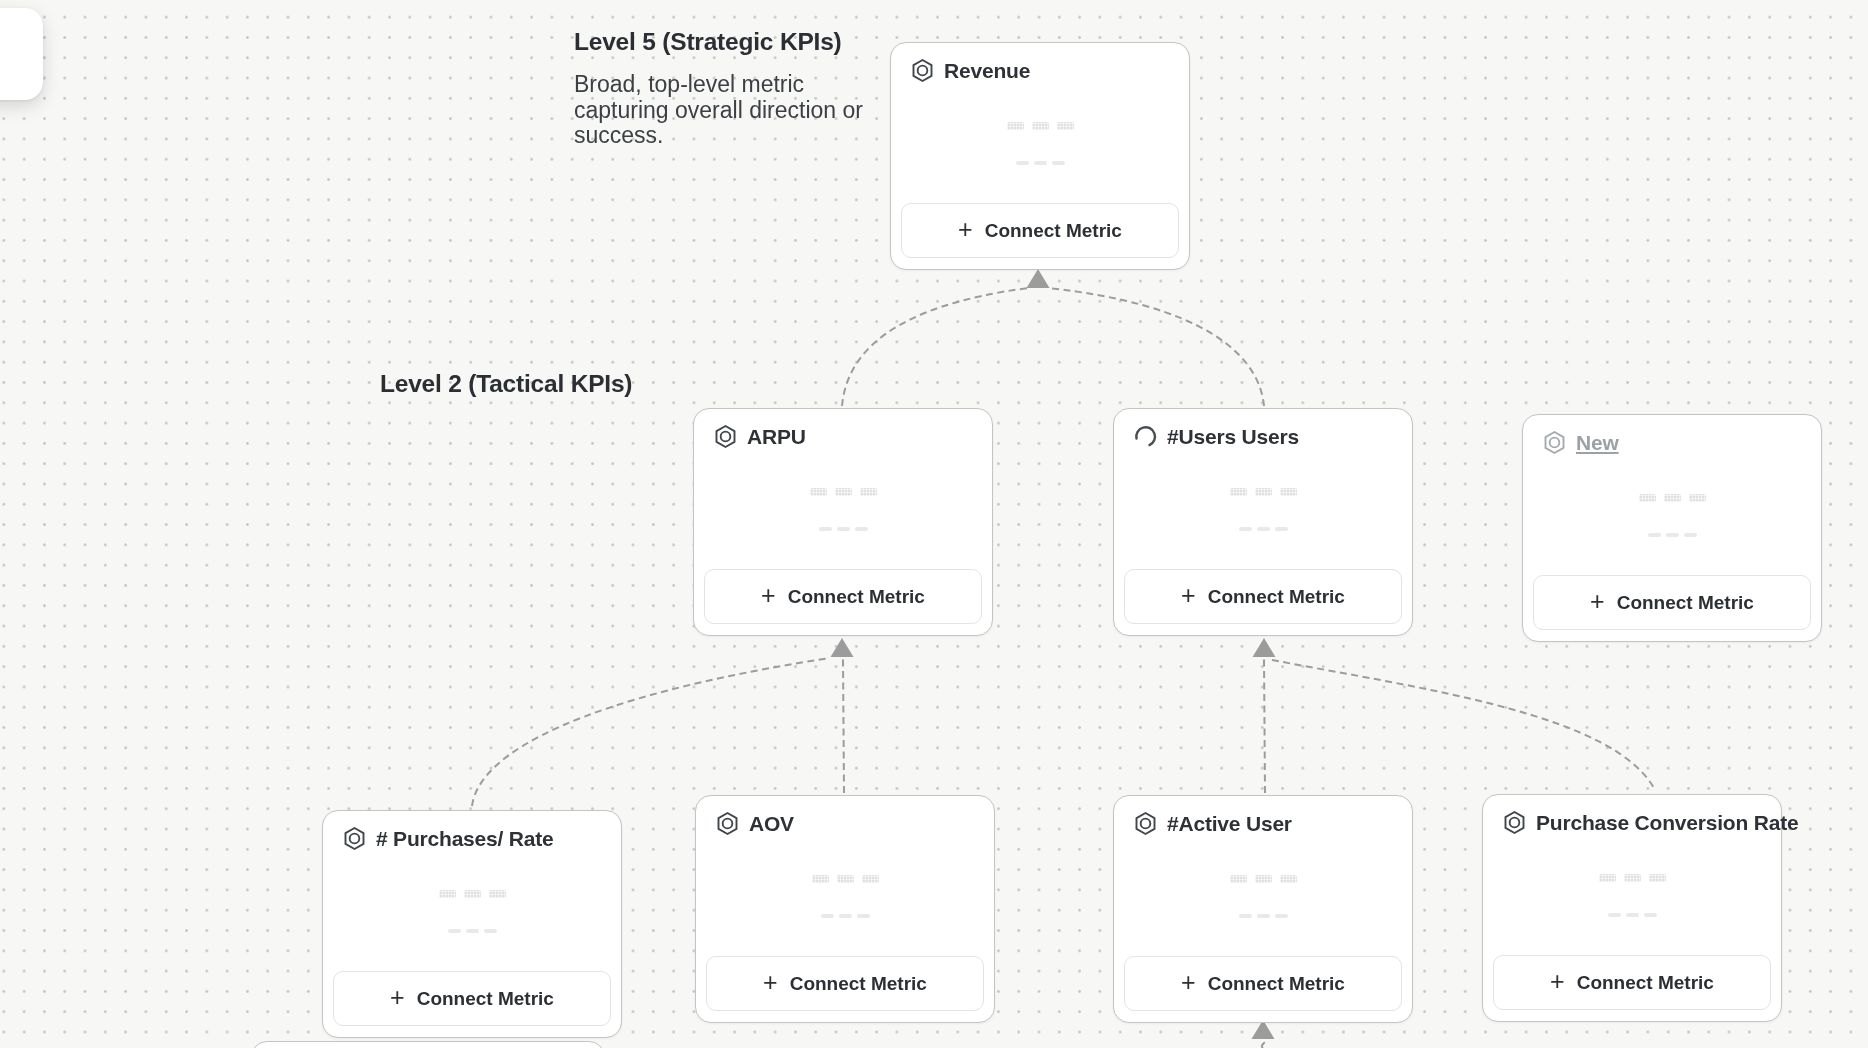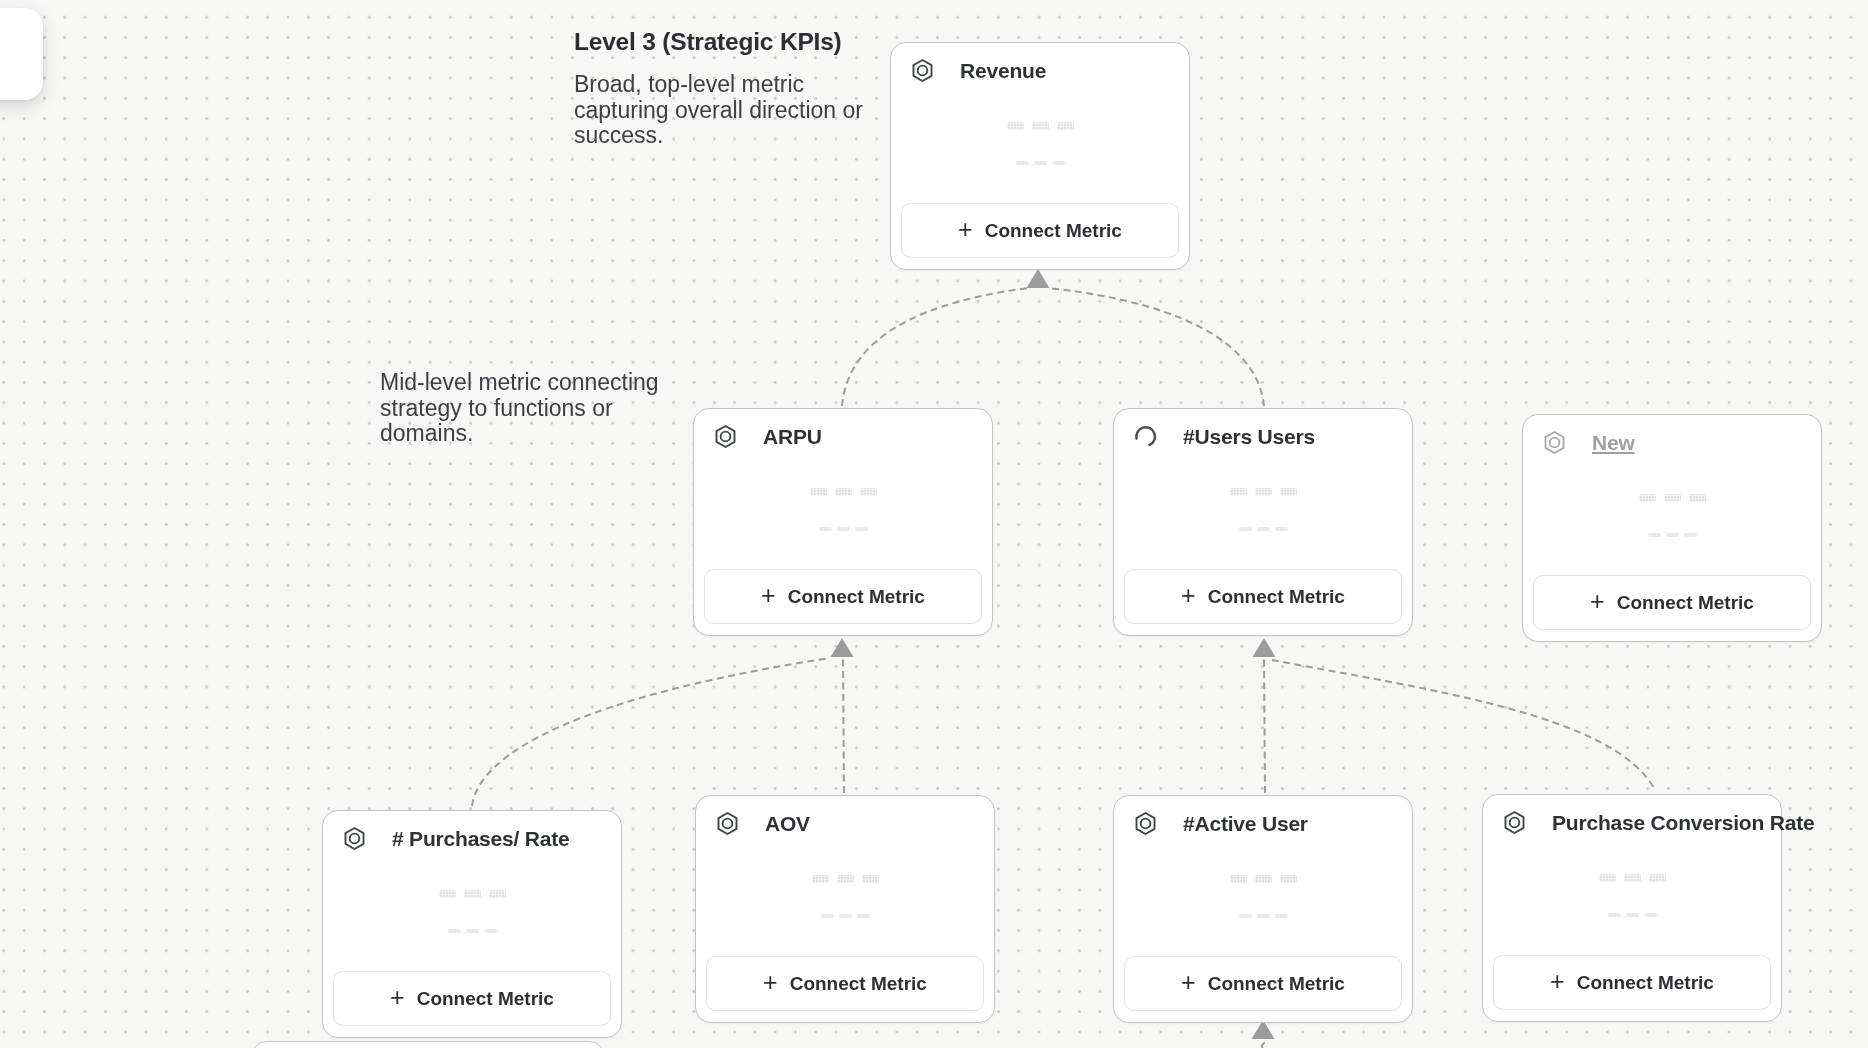--- a/index.html
+++ b/index.html
@@ -38,21 +38,21 @@
   .wire{fill:none;stroke:#9c9c9c;stroke-width:2;stroke-dasharray:7 4.5;}
   .arrowhead{fill:#9c9c9c;stroke:none;}
   
   .card{
     position:absolute;width:300px;height:228px;box-sizing:border-box;
     background:#fff;border:1px solid #c4c4c4;border-radius:16px;
     box-shadow:0 1px 3px rgba(0,0,0,.05);
   }
   .card-header{
     position:absolute;left:18px;top:14px;right:14px;
-    display:flex;align-items:center;gap:24px;
+    display:flex;align-items:center;gap:8px;
   }
   .card-icon{width:27px;height:27px;flex:0 0 auto;display:flex;align-items:center;justify-content:center;}
   .card-icon svg{display:block;}
   .card-title{
     font-size:21px;font-weight:700;letter-spacing:-.2px;color:#2e3237;white-space:nowrap;
   }
   .card--draft .card-title{color:#9ba1a6;text-decoration:underline;}
   .skel-row{position:absolute;left:0;right:0;display:flex;justify-content:center;}
   .skel-1{top:79px;gap:8px;}
   .skel-1 span{
@@ -85,25 +85,25 @@
     <path class="wire" d="M 1265 793 L 1264 659"></path>
     <path class="wire" d="M 1272 660 C 1430 690 1615 715 1655 790"></path>
     <path class="wire" d="M 1263 1048 C 1259 1045 1267 1043 1263 1041"></path>
     <polygon class="arrowhead" points="1038,269 1026.5,288 1049.5,288"></polygon>
     <polygon class="arrowhead" points="842,638 830.5,657 853.5,657"></polygon>
     <polygon class="arrowhead" points="1264,638 1252.5,657 1275.5,657"></polygon>
     <polygon class="arrowhead" points="1263,1020 1251.5,1039 1274.5,1039"></polygon>
   </svg>
 
   <div class="section sec-1">
-    <h2>Level 3 (Strategic KPIs)</h2>
+    <h2>Level 5 (Strategic KPIs)</h2>
     <p>Broad, top-level metric capturing overall direction or success.</p>
   </div>
   <div class="section sec-2">
-    <p>Mid-level metric connecting strategy to functions or domains.</p>
+    <h2>Level 2 (Tactical KPIs)</h2>
   </div>
 
   <div class="card" style="left:890px;top:42px">
     <div class="card-header">
       <span class="card-icon">
         <svg width="27" height="27" viewBox="0 0 24 24" fill="none" stroke="#41464c" stroke-width="1.7" stroke-linejoin="round">
           <path d="M12 2.7 L20 7.2 V16.8 L12 21.3 L4 16.8 V7.2 Z"></path>
             <circle cx="12" cy="12" r="4.3"></circle>
         </svg>
       </span>

